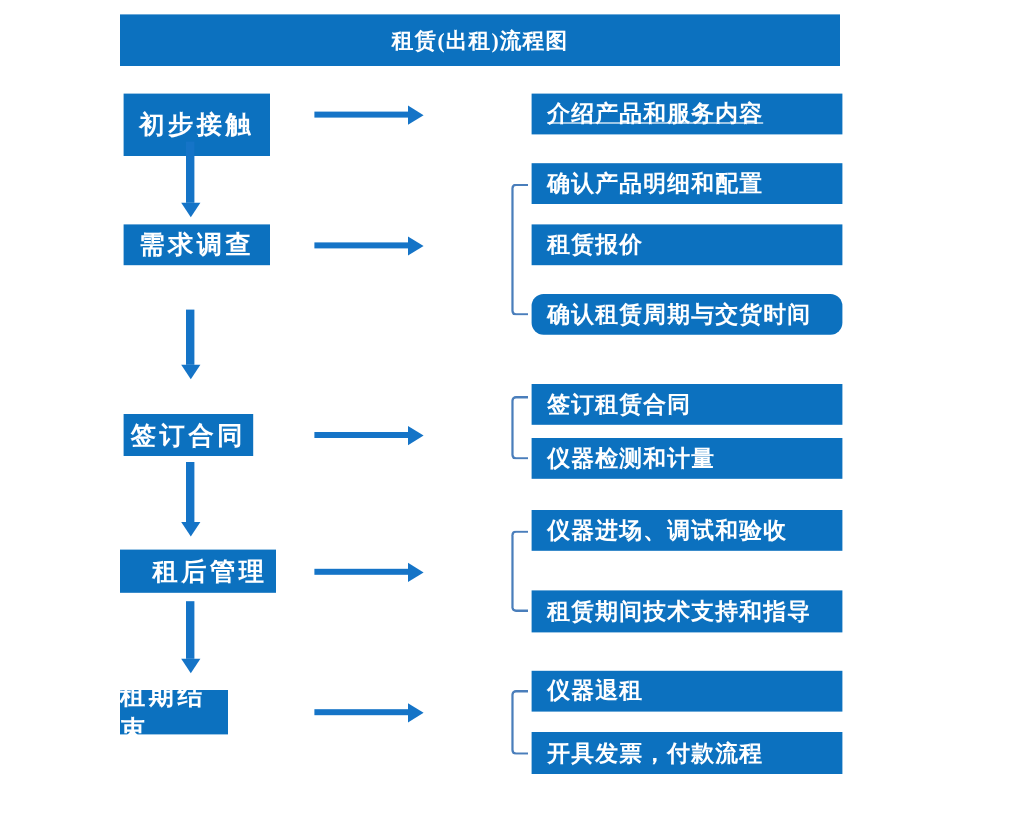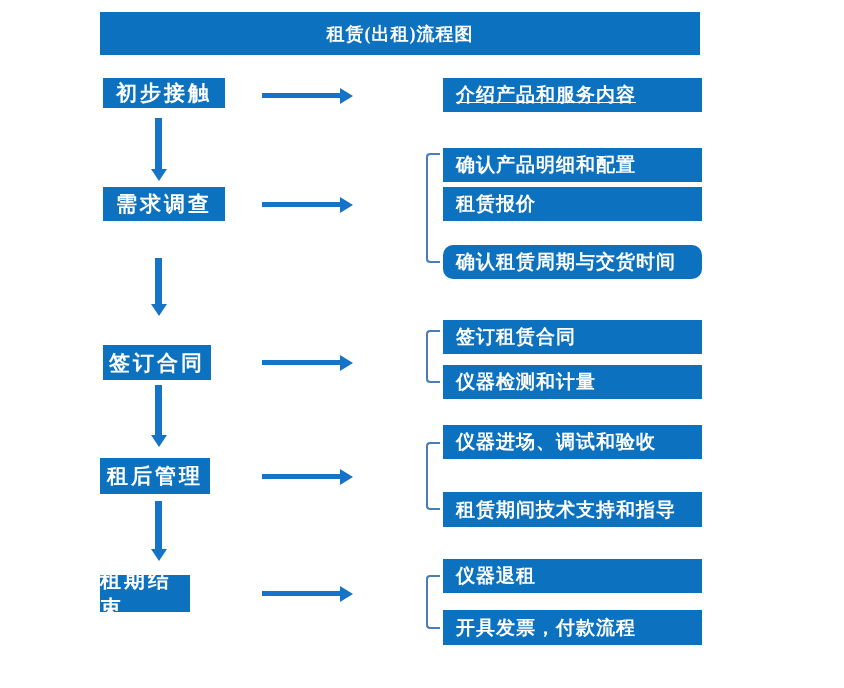--- a/index.html
+++ b/index.html
@@ -95,45 +95,45 @@
 </style>
 </head>
 <body>
 
 <div class="canvas">
 
   <div class="title-bar">
     <span class="title-text">租赁(出租)流程图</span>
   </div>
 
-  <div class="step-box" style="left:103px; top:78px;  width:122px; height:30px;">初步接触</div>
+  <div class="step-box" style="left:103px; top:78px;  width:122px; height:52px;">初步接触</div>
   <div class="step-box" style="left:103px; top:187px; width:122px; height:34px;">需求调查</div>
   <div class="step-box" style="left:103px; top:345px; width:108px; height:35px;">签订合同</div>
-  <div class="step-box" style="left:100px; top:458px; width:110px; height:36px;">租后管理</div>
+  <div class="step-box" style="left:100px; top:458px; width:110px; height:36px;padding-left:20px;">租后管理</div>
   <div class="step-box" style="left:100px; top:575px; width:90px; height:37px;">租期结束</div>
 
   <div class="varrow" style="top:118px; height:51px;"></div>
   <div class="varrow" style="top:258px; height:46px;"></div>
   <div class="varrow" style="top:385px; height:50px;"></div>
   <div class="varrow" style="top:501px; height:48px;"></div>
 
   <div class="harrow" style="top:93px;"></div>
   <div class="harrow" style="top:202px;"></div>
   <div class="harrow" style="top:360px;"></div>
   <div class="harrow" style="top:474px;"></div>
   <div class="harrow" style="top:591px;"></div>
 
   <div class="bracket" style="top:153px; height:110px;"></div>
   <div class="bracket" style="top:330px; height:53px;"></div>
   <div class="bracket" style="top:442px; height:68px;"></div>
   <div class="bracket" style="top:575px; height:54px;"></div>
 
   <div class="output-box" style="top:78px;text-decoration:underline;">介绍产品和服务内容</div>
 
-  <div class="output-box" style="top:148px;">确认产品明细和配置</div>
+  <div class="output-box" style="top:136px;">确认产品明细和配置</div>
   <div class="output-box" style="top:187px;">租赁报价</div>
   <div class="output-box" style="top:245px;border-radius:10px;">确认租赁周期与交货时间</div>
 
   <div class="output-box" style="top:320px;">签订租赁合同</div>
   <div class="output-box" style="top:365px;">仪器检测和计量</div>
 
   <div class="output-box" style="top:425px;">仪器进场、调试和验收</div>
   <div class="output-box" style="top:492px; height:35px;">租赁期间技术支持和指导</div>
 
   <div class="output-box" style="top:559px;text-align:right;">仪器退租</div>

